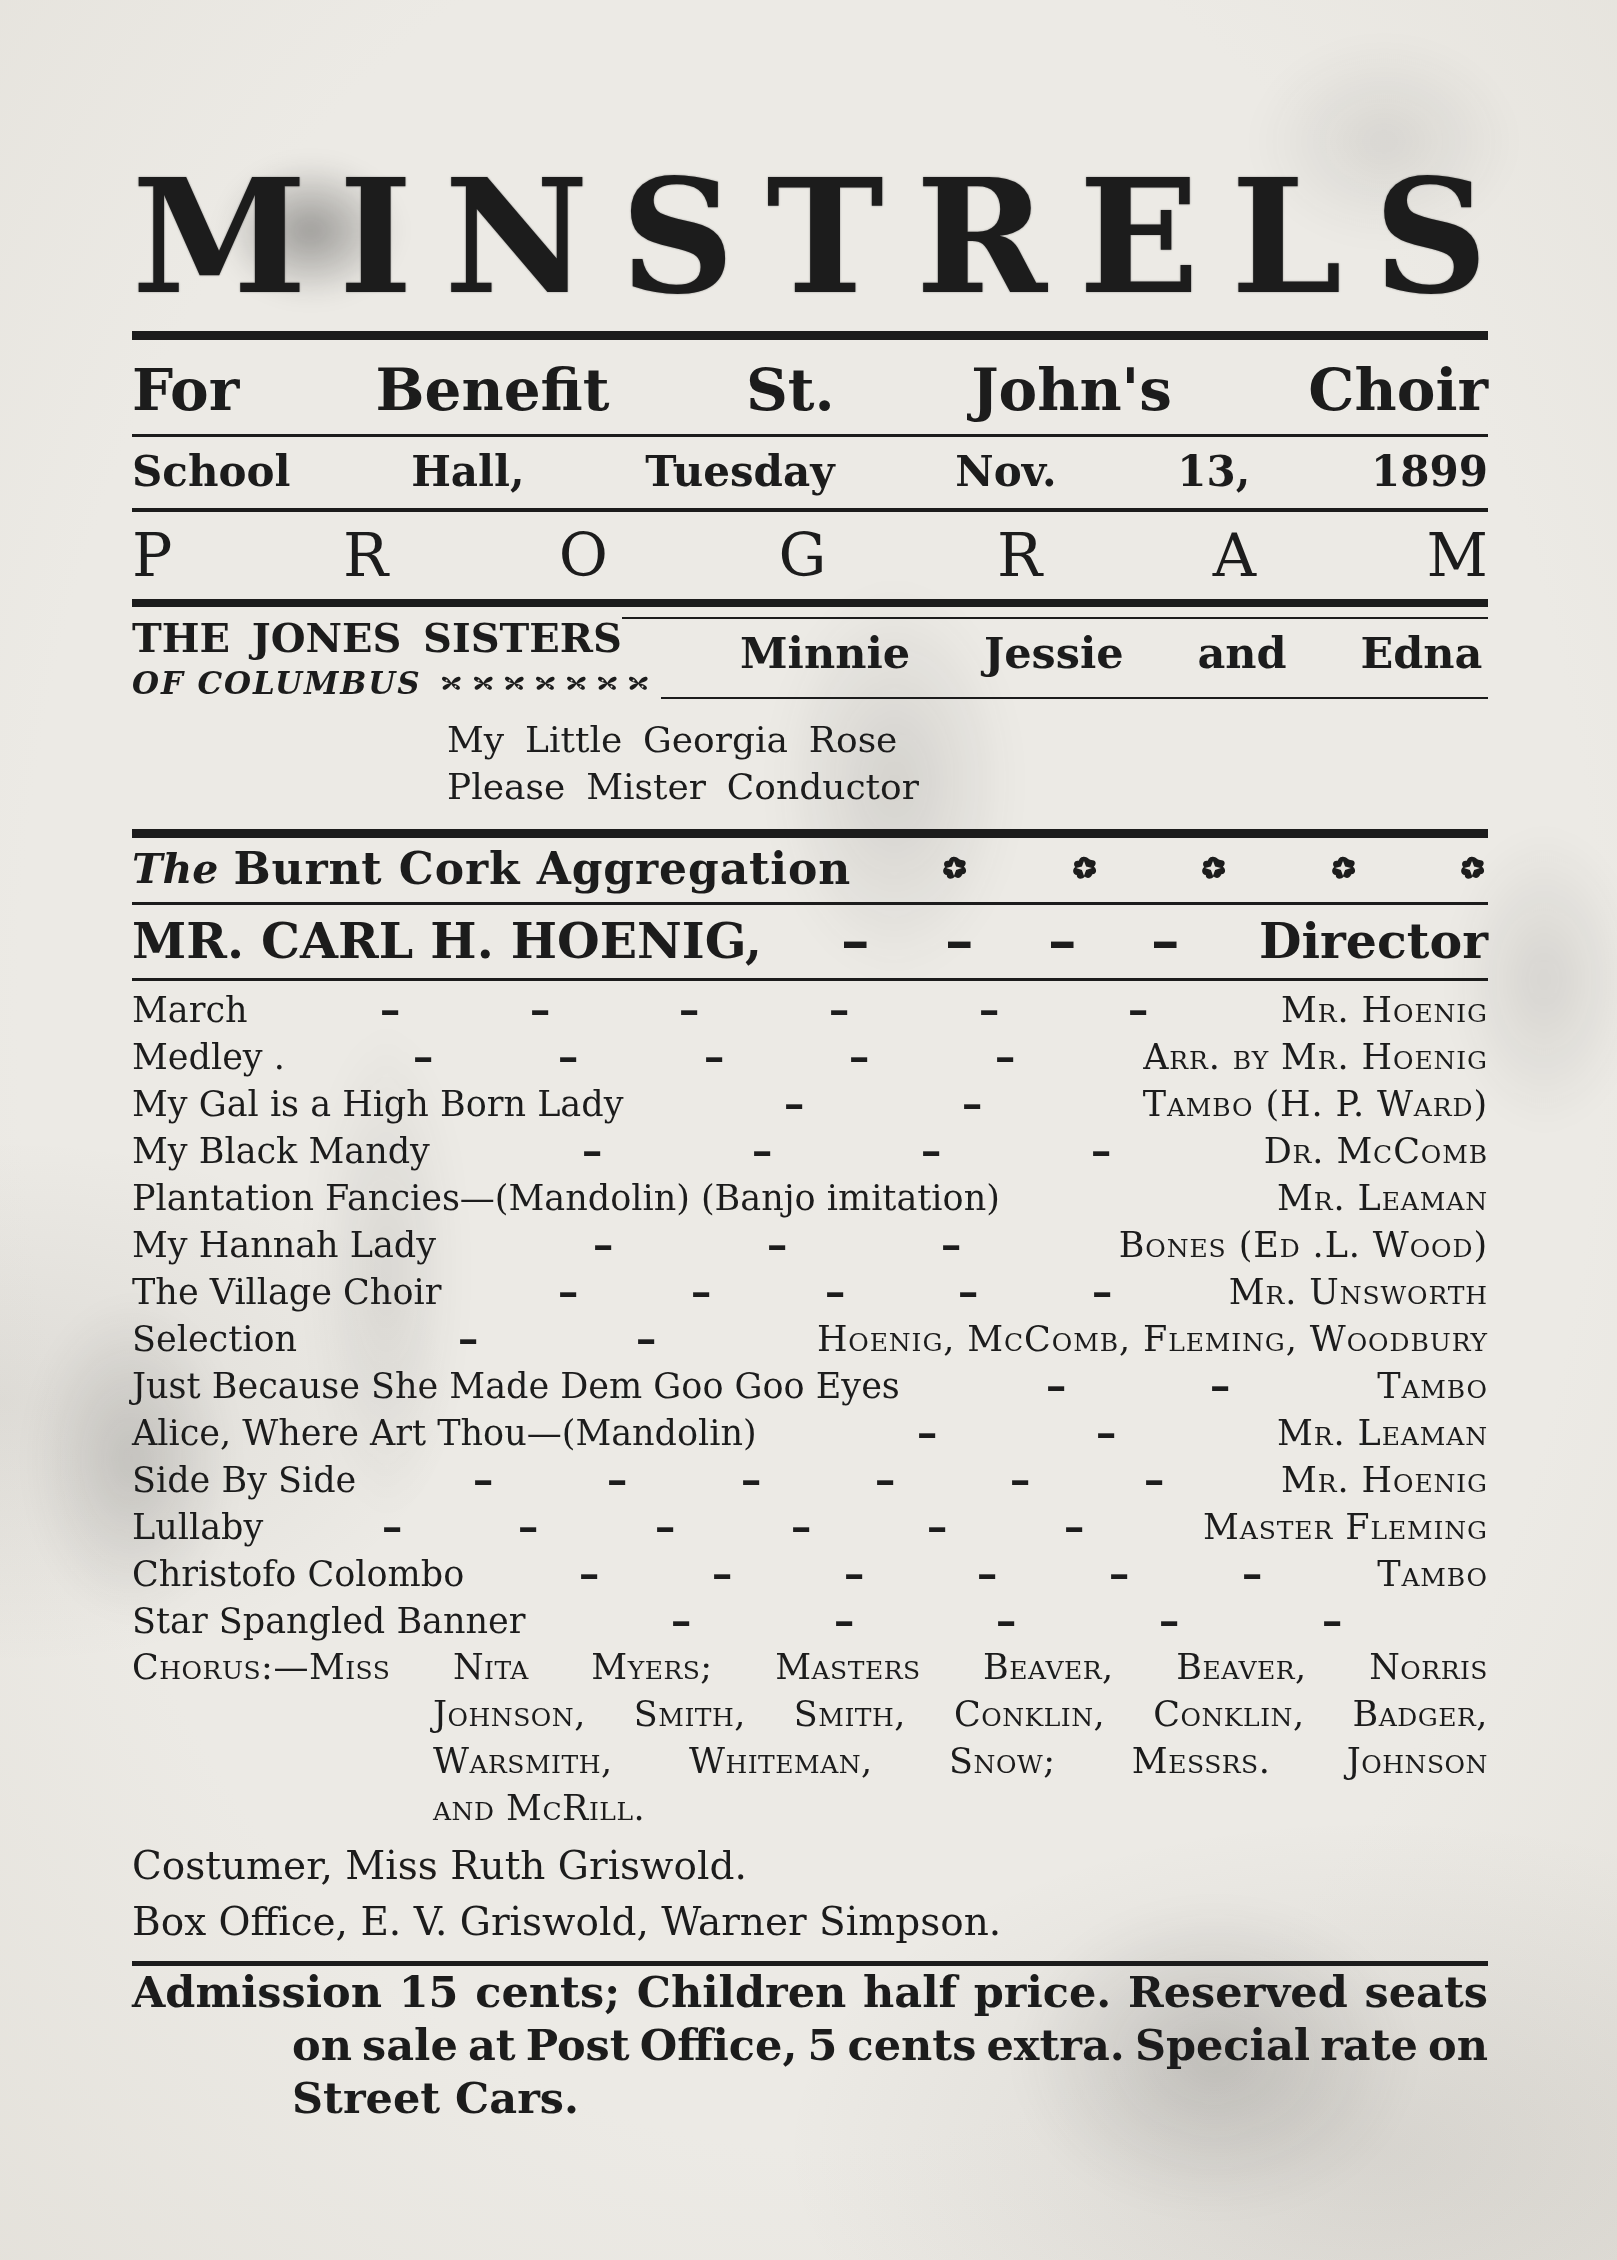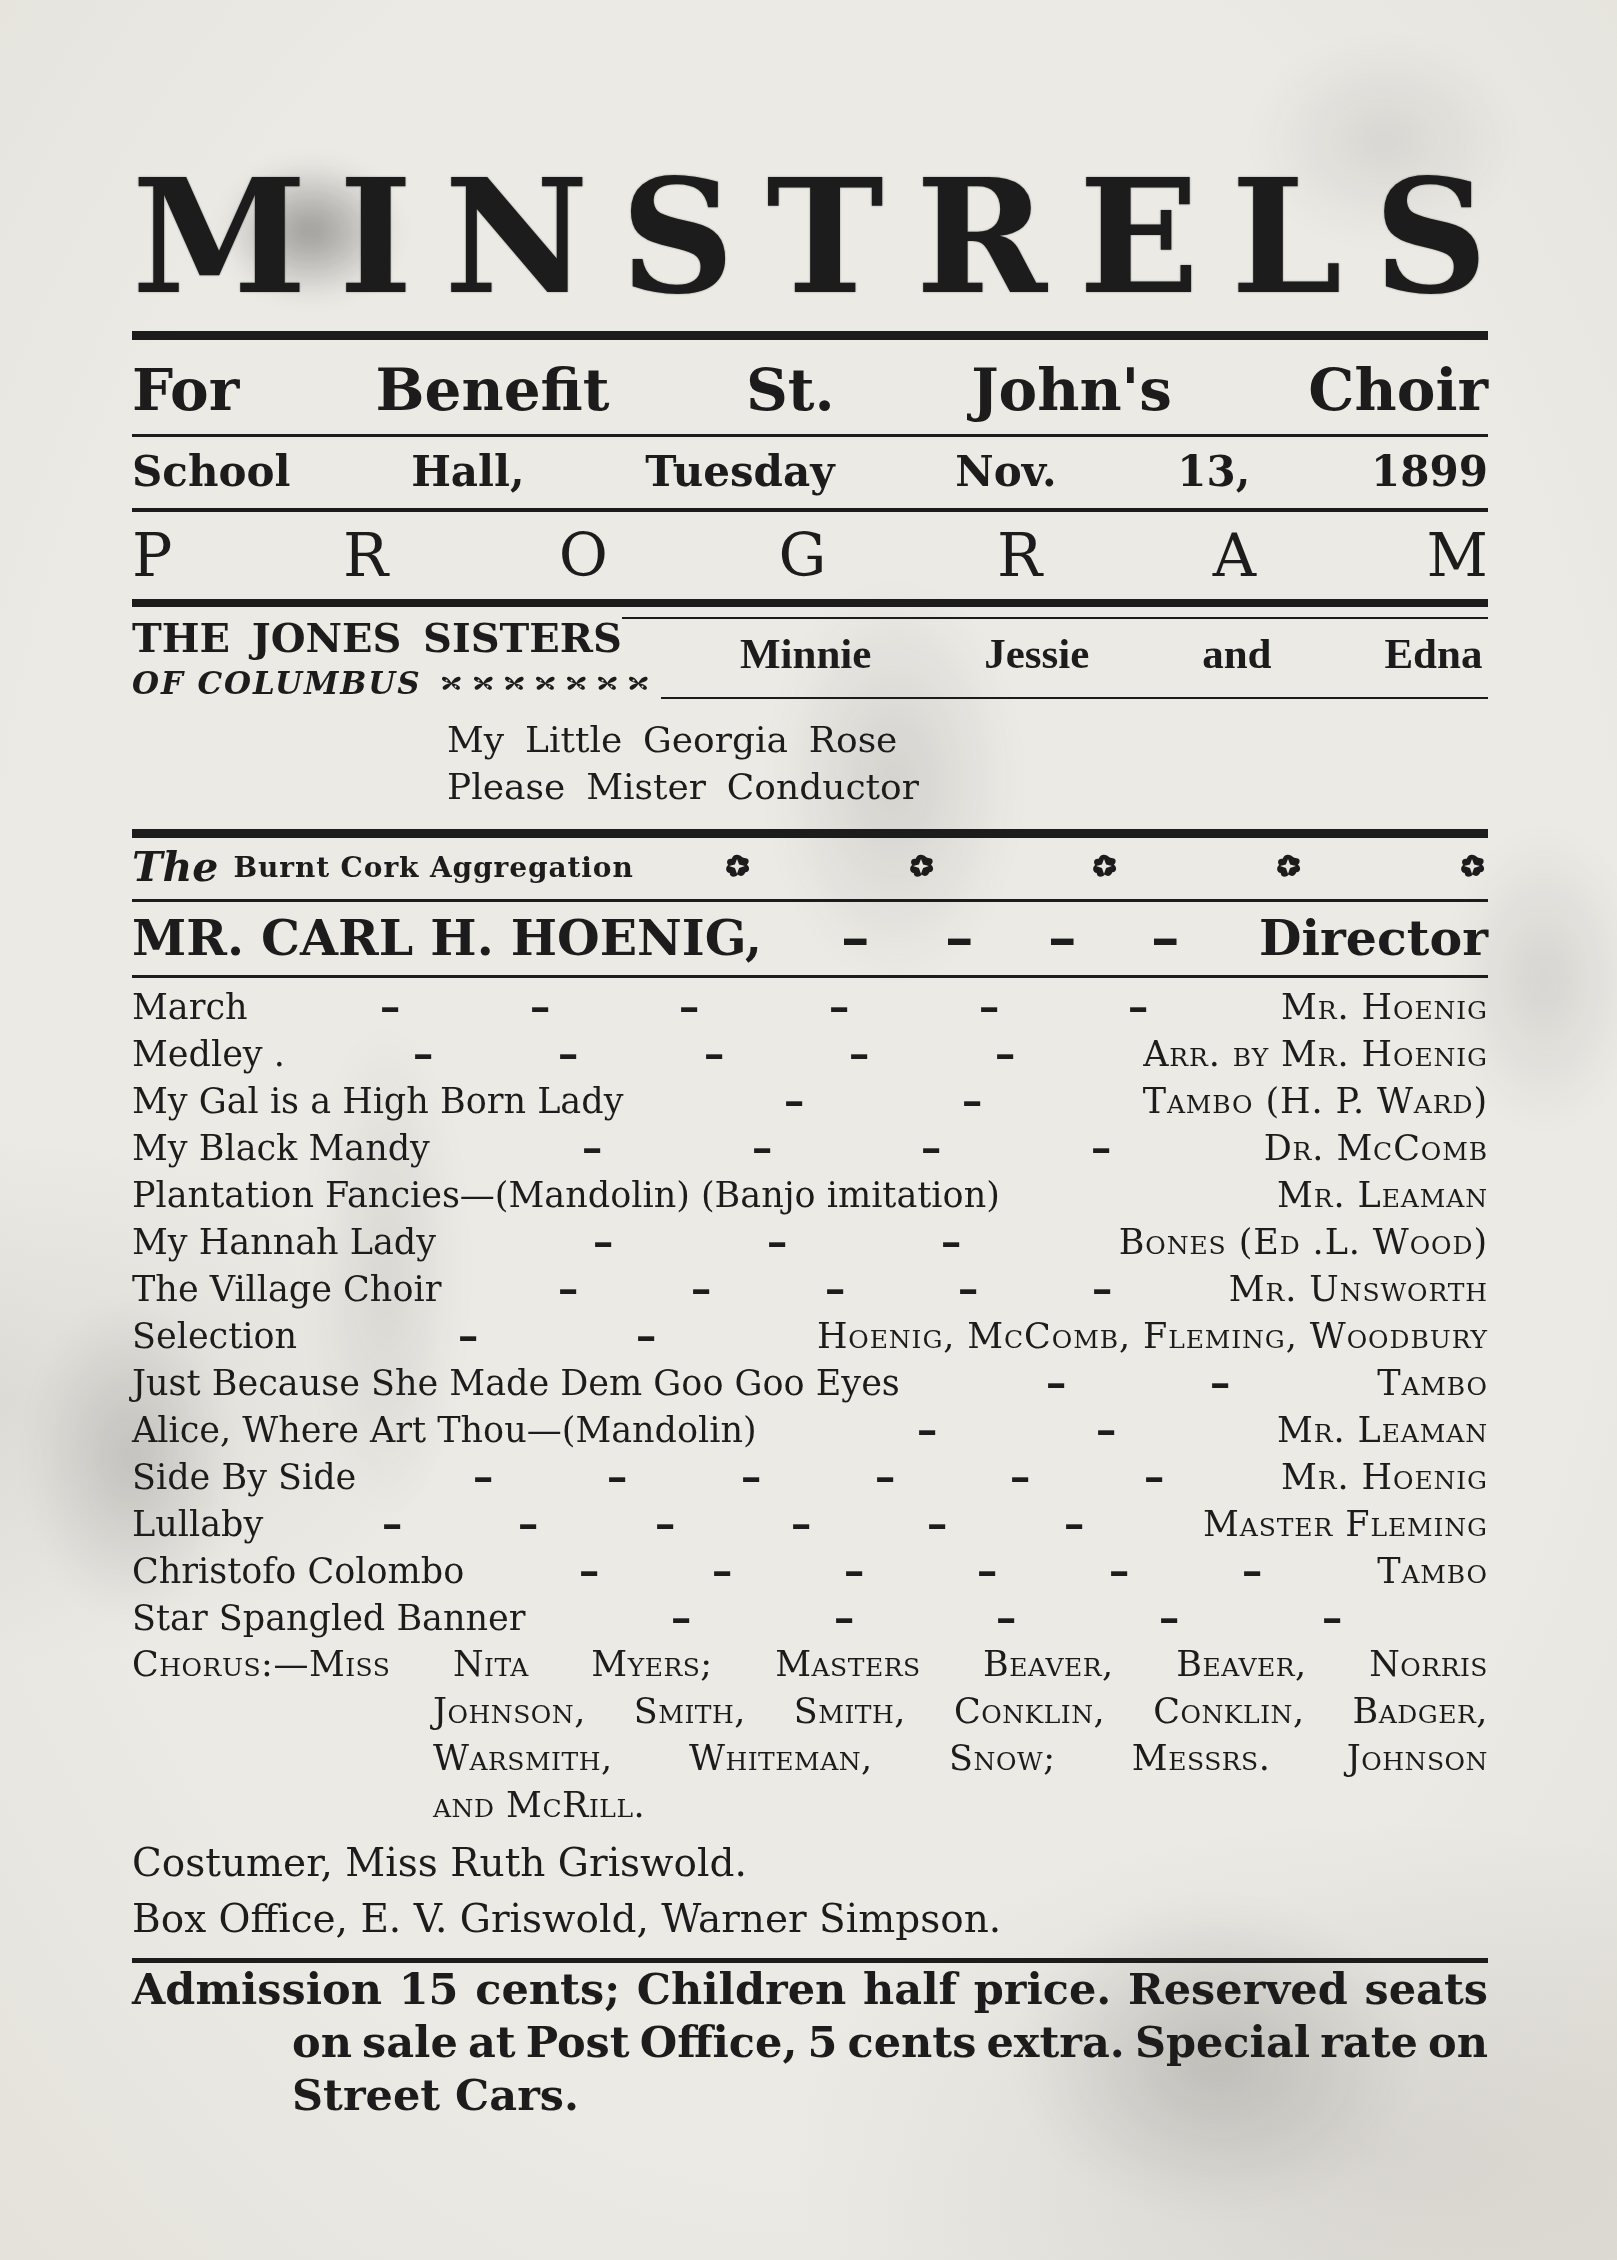--- a/index.html
+++ b/index.html
@@ -46,30 +46,30 @@
   .rule3{margin-top:11.3px;}
   .prog-head{margin-top:9.4px;font-size:60px;line-height:1.1;}
   .rule4{margin-top:11.3px;}
 
   .jones{position:relative;display:flex;margin-top:9.4px;}
   .jones-left{width:490px;flex:none;}
   .jones-l1{font-size:40px;font-weight:bold;line-height:41px;}
   .jones-l2{margin-top:7.5px;display:flex;align-items:center;white-space:nowrap;}
   .jones-l2-label{font-size:31px;font-weight:bold;letter-spacing:1.9px;font-style:italic;}
   .jones-orns{display:flex;gap:8.5px;margin-left:19px;align-items:center;}
-  .jones-right{flex:1;border-top:2.8px solid #1c1c1c;padding:11.3px 5.6px 0 118px;font-family:Liberation Serif, serif;}
+  .jones-right{flex:1;border-top:2.8px solid #1c1c1c;padding:11.3px 5.6px 0 118px;}
   .jones-names{font-size:43px;font-weight:bold;line-height:1.1;}
   .jones-bottom-rule{position:absolute;left:529px;right:0;bottom:1.9px;height:2.8px;background:#1c1c1c;}
 
   .songs{margin-top:15px;padding-left:315px;font-size:36px;line-height:47px;word-spacing:9.4px;}
 
   .rule5{margin-top:19px;}
   .burnt{display:flex;align-items:center;margin-top:5.6px;}
   .burnt-the{font-style:italic;font-weight:bold;font-size:41px;margin-right:15px;}
-  .burnt-rest{font-weight:bold;font-size:28px;letter-spacing:0.9px;}
+  .burnt-rest{font-weight:bold;font-size:44px;letter-spacing:0.9px;}
   .burnt-orns{flex:1;display:flex;justify-content:space-between;align-items:center;margin-left:89px;padding-right:1.9px;}
   .rule6{margin-top:7.5px;}
   .director{display:flex;align-items:center;margin-top:7.5px;font-size:49px;font-weight:bold;}
   .director .leaders{flex:1;}
   .rule7{margin-top:7.5px;}
 
   .plist{margin-top:5.6px;}
   .prow{display:flex;align-items:center;height:47px;font-size:35px;}
   .ptitle{white-space:nowrap;}
   .leaders{flex:1;display:flex;justify-content:space-evenly;align-items:center;}

